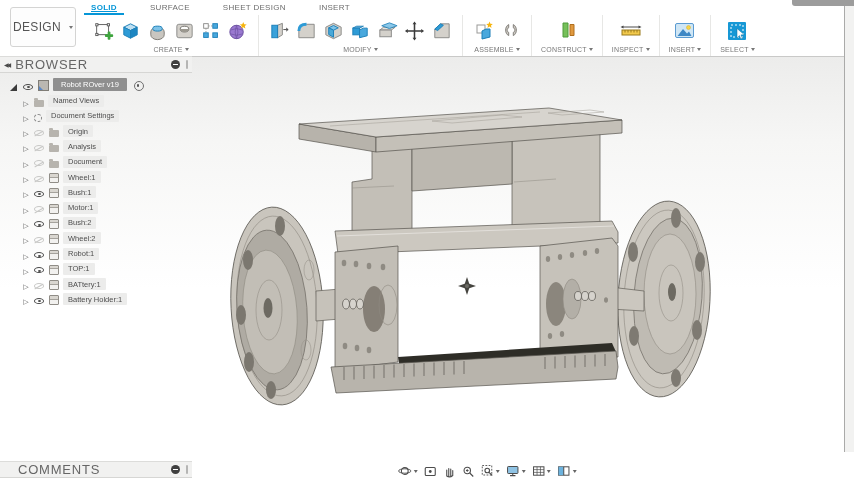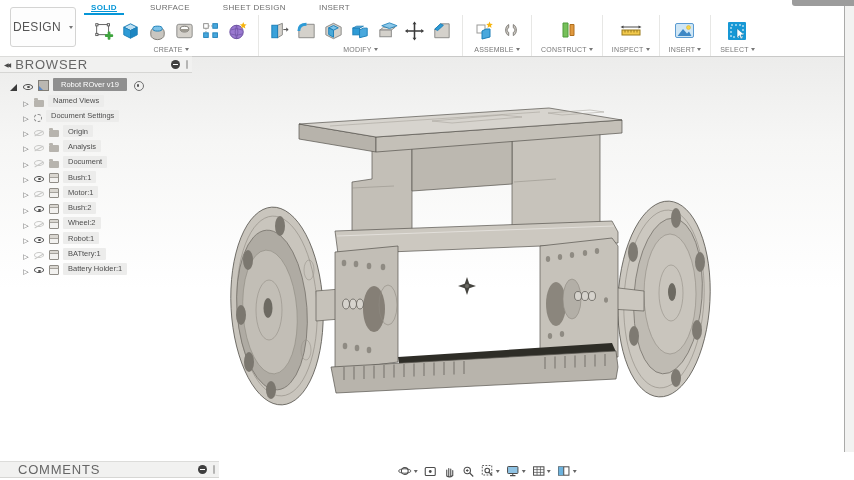--- a/index.html
+++ b/index.html
@@ -62,21 +62,21 @@
   .tico.cube{width:8px;height:8px;border:1px solid #908d87;background:#f2f1ef;border-radius:1px;}
   .tico.cube::before{content:'';position:absolute;top:0;left:0;right:0;height:2.5px;background:#d9d6d0;border-bottom:1px solid #a5a29c;}
   .tico.design{width:9px;height:9px;background:#bab7b1;border:1px solid #7f7c76;}
   .tico.design::after{content:'';position:absolute;left:0;bottom:0;width:0;height:0;
                       border-bottom:4px solid #5a87c5;border-right:4px solid transparent;}
   .tlabel{font-size:7.5px;color:#4e4e4e;background:#ececeb;padding:1.5px 5px;border-radius:1px;white-space:nowrap;}
   .troot .tlabel{background:#8f8f8f;color:#fff;padding:2px 8px;}
   .radio{width:8px;height:8px;border:1px solid #6f6f6f;border-radius:50%;position:relative;margin-left:3px;}
   .radio::after{content:'';position:absolute;left:2px;top:2px;width:2.5px;height:2.5px;background:#555;border-radius:50%;}
   
-  .comments{position:absolute;left:0;bottom:2px;width:219px;z-index:12;margin-top:40px;}
+  .comments{position:absolute;left:0;bottom:2px;width:192px;z-index:12;margin-top:40px;}
   
   .navbar{position:absolute;left:487px;bottom:2px;transform:translateX(-50%);display:flex;
           align-items:center;gap:6px;z-index:12;}
   .nav-item{display:flex;align-items:center;gap:1.5px;}
   .ncaret{width:0;height:0;border-left:2.5px solid transparent;border-right:2.5px solid transparent;
           border-top:3px solid #666;}
 </style>
 </head>
 <body>
 
@@ -435,20 +435,26 @@
         <span class="tlabel">Analysis</span>
       </div>
       <div class="trow">
         <span class="arrow"></span>
         <span class="eye off"></span>
         <span class="tico folder"></span>
         <span class="tlabel">Document</span>
       </div>
       <div class="trow">
         <span class="arrow"></span>
+        <span class="eye off"></span>
+        <span class="tico cube"></span>
+        <span class="tlabel">Wheel:1</span>
+      </div>
+      <div class="trow">
+        <span class="arrow"></span>
         <span class="eye"></span>
         <span class="tico cube"></span>
         <span class="tlabel">Bush:1</span>
       </div>
       <div class="trow">
         <span class="arrow"></span>
         <span class="eye off"></span>
         <span class="tico cube"></span>
         <span class="tlabel">Motor:1</span>
       </div>
@@ -462,20 +468,26 @@
         <span class="arrow"></span>
         <span class="eye off"></span>
         <span class="tico cube"></span>
         <span class="tlabel">Wheel:2</span>
       </div>
       <div class="trow">
         <span class="arrow"></span>
         <span class="eye"></span>
         <span class="tico cube"></span>
         <span class="tlabel">Robot:1</span>
+      </div>
+      <div class="trow">
+        <span class="arrow"></span>
+        <span class="eye"></span>
+        <span class="tico cube"></span>
+        <span class="tlabel">TOP:1</span>
       </div>
       <div class="trow">
         <span class="arrow"></span>
         <span class="eye off"></span>
         <span class="tico cube"></span>
         <span class="tlabel">BATtery:1</span>
       </div>
       <div class="trow">
         <span class="arrow"></span>
         <span class="eye"></span>

